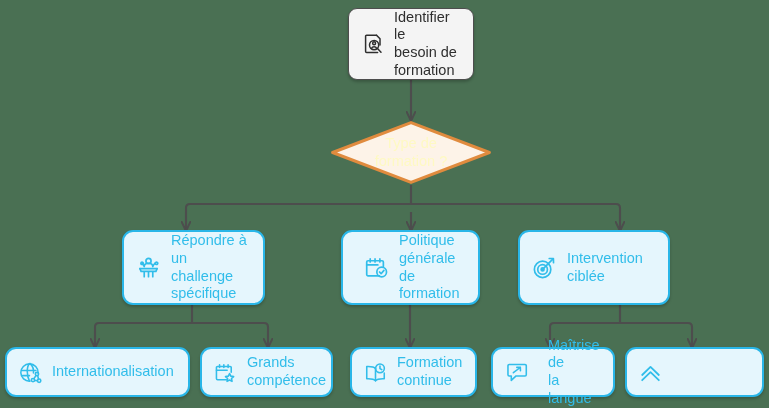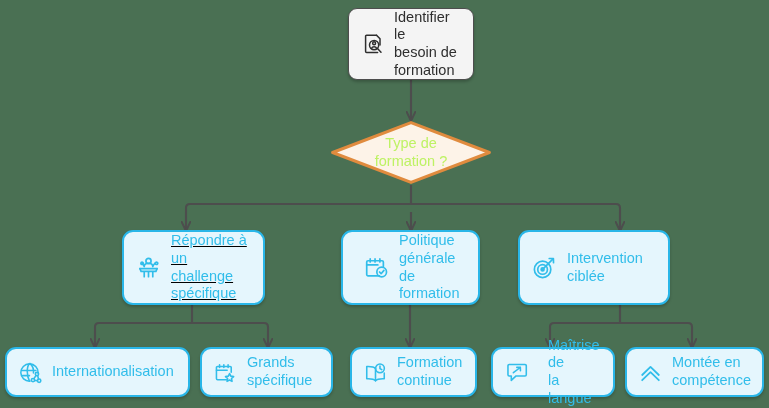--- a/index.html
+++ b/index.html
@@ -64,21 +64,21 @@
     display: block;
   }
   .n-decision .diamond-text {
     position: absolute;
     left: 0; top: 0;
     width: 100%;
     height: 100%;
     display: flex;
     align-items: center;
     justify-content: center;
-    color: #bef264;
+    color: #fef9c3;
     font-size: 14.5px;
     line-height: 1.24;
     text-align: center;
     white-space: pre-line;
   }
 
   
   .n-blue {
     background: #e5f6fd;
     border: 2.2px solid #29b6e8;
@@ -143,21 +143,21 @@
   </div>
 
   <div class="node n-decision" style="left:330px; top:120px; width:162px; height:65px;">
     <svg width="162" height="65" viewBox="0 0 162 65" style="position:absolute;left:0;top:0;">
       <polygon points="81,2.6 159.4,32.5 81,62.4 2.6,32.5" fill="#fdf3e8" stroke="#e08b3e" stroke-width="3.1" stroke-linejoin="round"></polygon>
     </svg>
     <span class="diamond-text">Type de
 formation ?</span>
   </div>
 
-  <div class="node n-blue" style="left:122px; top:230px; width:143px; height:75px;text-decoration:underline;">
+  <div class="node n-blue" style="left:122px; top:230px; width:143px; height:75px;">
     <svg class="node-icon" width="27" height="27" viewBox="0 0 24 24" fill="none" stroke-width="1.5" stroke-linecap="round" stroke-linejoin="round">
       <circle cx="12" cy="6.2" r="2.3"></circle>
       <path d="M8.2 11.2 C8.2 9.0 9.9 8.2 12 8.2 C14.1 8.2 15.8 9.0 15.8 11.2"></path>
       <path d="M8.2 10.6 L6.1 8.0 M15.8 10.6 L17.9 8.0"></path>
       <path d="M5.5 7.6 a1.05 1.05 0 1 0 0.1 -0.1 M18.4 7.6 a1.05 1.05 0 1 0 0.1 -0.1"></path>
       <path d="M4.4 13.0 H19.6"></path>
       <path d="M4.4 13.0 L5.4 15.4 H18.6 L19.6 13.0"></path>
       <path d="M8.2 16.2 V20.2 M12 16.2 V20.2 M15.8 16.2 V20.2"></path>
     </svg>
     <span class="node-label">Répondre à
@@ -204,21 +204,21 @@
   </div>
 
   <div class="node n-blue n-leaf" style="left:200px; top:347px; width:133px; height:50px;">
     <svg class="node-icon" width="25" height="25" viewBox="0 0 24 24" fill="none" stroke-width="1.5" stroke-linecap="round" stroke-linejoin="round">
       <path d="M12.9 18.9 H4.4 a1.1 1.1 0 0 1 -1.1 -1.1 V7.3 a1.1 1.1 0 0 1 1.1 -1.1 H16.4 a1.1 1.1 0 0 1 1.1 1.1 V11.8"></path>
       <path d="M6.3 7.1 V4.6 M10.4 7.1 V4.6 M14.5 7.1 V4.6"></path>
       <path d="M3.3 9.8 H13.6"></path>
       <path d="M15.9 13.0 L17.1 15.5 L19.8 15.9 L17.8 17.8 L18.3 20.5 L15.9 19.2 L13.5 20.5 L14.0 17.8 L12.0 15.9 L14.7 15.5 Z"></path>
     </svg>
     <span class="node-label">Grands
-spécifique</span>
+compétence</span>
   </div>
 
   <div class="node n-blue n-leaf" style="left:350px; top:347px; width:127px; height:50px;">
     <svg class="node-icon" width="25" height="25" viewBox="0 0 24 24" fill="none" stroke-width="1.5" stroke-linecap="round" stroke-linejoin="round">
       <path d="M12 8.3 C10.6 6.6 8.3 6.1 3.6 6.3 V18.0 C8.3 17.8 10.6 18.3 12 20.0 C13.4 18.3 15.7 17.8 20.4 18.0 V12.4"></path>
       <path d="M12 8.3 V20.0"></path>
       <circle cx="16.3" cy="8.0" r="4.2"></circle>
       <path d="M16.3 5.8 V8.2 L18.0 9.3"></path>
     </svg>
     <span class="node-label">Formation
@@ -233,17 +233,15 @@
     </svg>
     <span class="node-label">Maîtrise de
 la langue</span>
   </div>
 
   <div class="node n-blue n-leaf" style="left:625px; top:347px; width:139px; height:50px;">
     <svg class="node-icon" width="25" height="25" viewBox="0 0 24 24" fill="none" stroke-width="1.7" stroke-linecap="round" stroke-linejoin="round">
       <path d="M4.0 14.4 L12 6.6 L20.0 14.4"></path>
       <path d="M4.0 19.4 L12 11.6 L20.0 19.4"></path>
     </svg>
-    <span class="node-label">Montée en
-compétence</span>
   </div>
 
 </div>
 
 </body></html>

